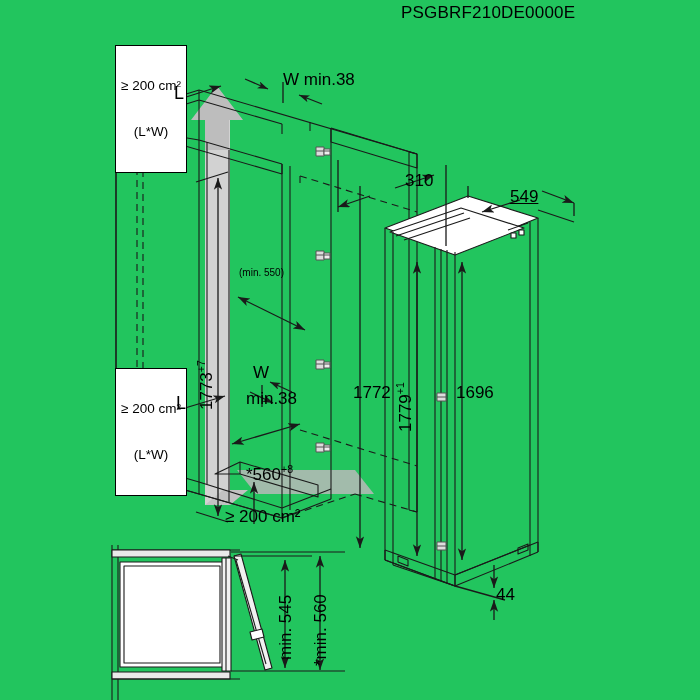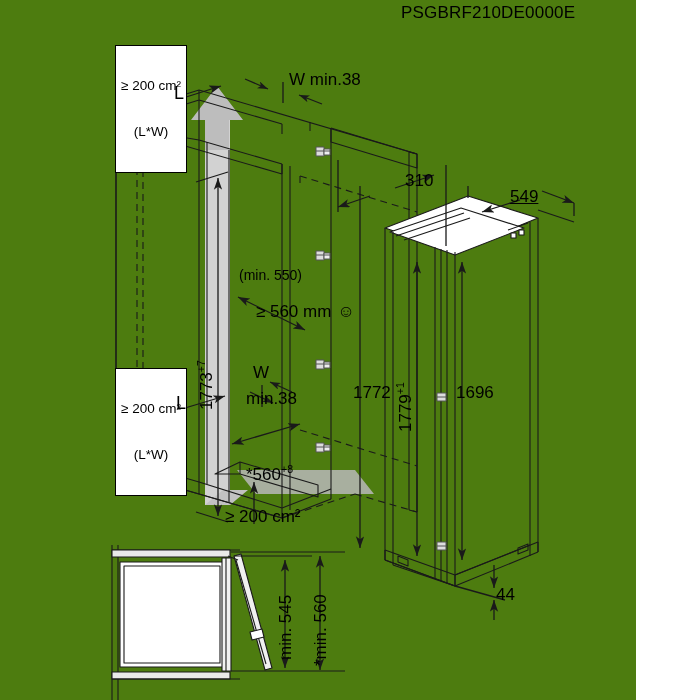--- a/index.html
+++ b/index.html
@@ -10,23 +10,23 @@
   body {
     width: 700px;
     height: 700px;
     font-family: "Liberation Sans", sans-serif;
     color: #000000;
     overflow: hidden;
     position: relative;
   }
   #sheet {
     position: relative;
-    width: 636px;
+    width: 700px;
     height: 700px;
-    background: #4d7c0f;
+    background: #22c55e;
   }
   #drawing {
     position: absolute;
     left: 0;
     top: 0;
     width: 700px;
     height: 700px;
   }
   .txt {
     position: absolute;
@@ -46,21 +46,21 @@
     text-align: center;
     font-size: 13.5px;
     line-height: 1.12;
     padding: 2px 5px 3px 5px;
     white-space: pre;
   }
   .dim {
     font-size: 17px;
   }
   .dim-sm {
-    font-size: 14px;
+    font-size: 10px;
   }
   .dim-lbl {
     font-size: 18px;
   }
   .rot90 {
     transform-origin: 0 0;
     transform: rotate(-90deg);
   }
   .sup {
     font-size: 0.62em;
@@ -315,30 +315,27 @@
 
   <div class="note-box" style="left:115px; top:368px;">
     <div>≥ 200 cm²</div>
     <div>(L*W)</div>
   </div>
 
   <div class="txt dim-lbl" style="left:174px; top:84px;">L</div>
 
   <div class="txt dim-lbl" style="left:176px; top:394px;">L</div>
 
-  <div class="txt dim" style="left:289px; top:71px;">W min.38</div>
+  <div class="txt dim" style="left:283px; top:71px;">W min.38</div>
 
   <div class="txt dim" style="left:253px; top:364px;">W</div>
   <div class="txt dim" style="left:246px; top:390px;">min.38</div>
 
   <div class="txt dim-sm" style="left:239px; top:268px;">(min. 550)</div>
 
-  <div class="txt dim" style="left:237px; top:285px;">
-    <span>≥ 560 mm</span><span style="padding-left:6px;">☺</span>
-  </div>
 
   <div class="txt dim" style="left:225px; top:508px;">≥ 200 cm²</div>
 
   <div class="txt dim rot90" style="left:196px; top:410px;"><span>1773</span><span class="sup">+7</span></div>
 
   <div class="txt dim" style="left:246px; top:424px;margin-top:40px;"><span>*560</span><span class="sup">+8</span></div>
 
   <div class="txt dim" style="left:405px; top:172px;">310</div>
 
   <div class="txt dim" style="left:510px; top:188px;text-decoration:underline;">549</div>

